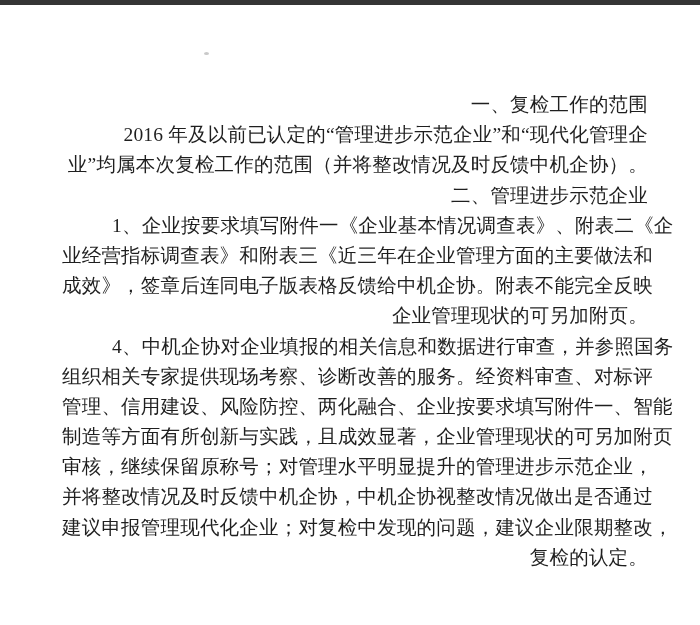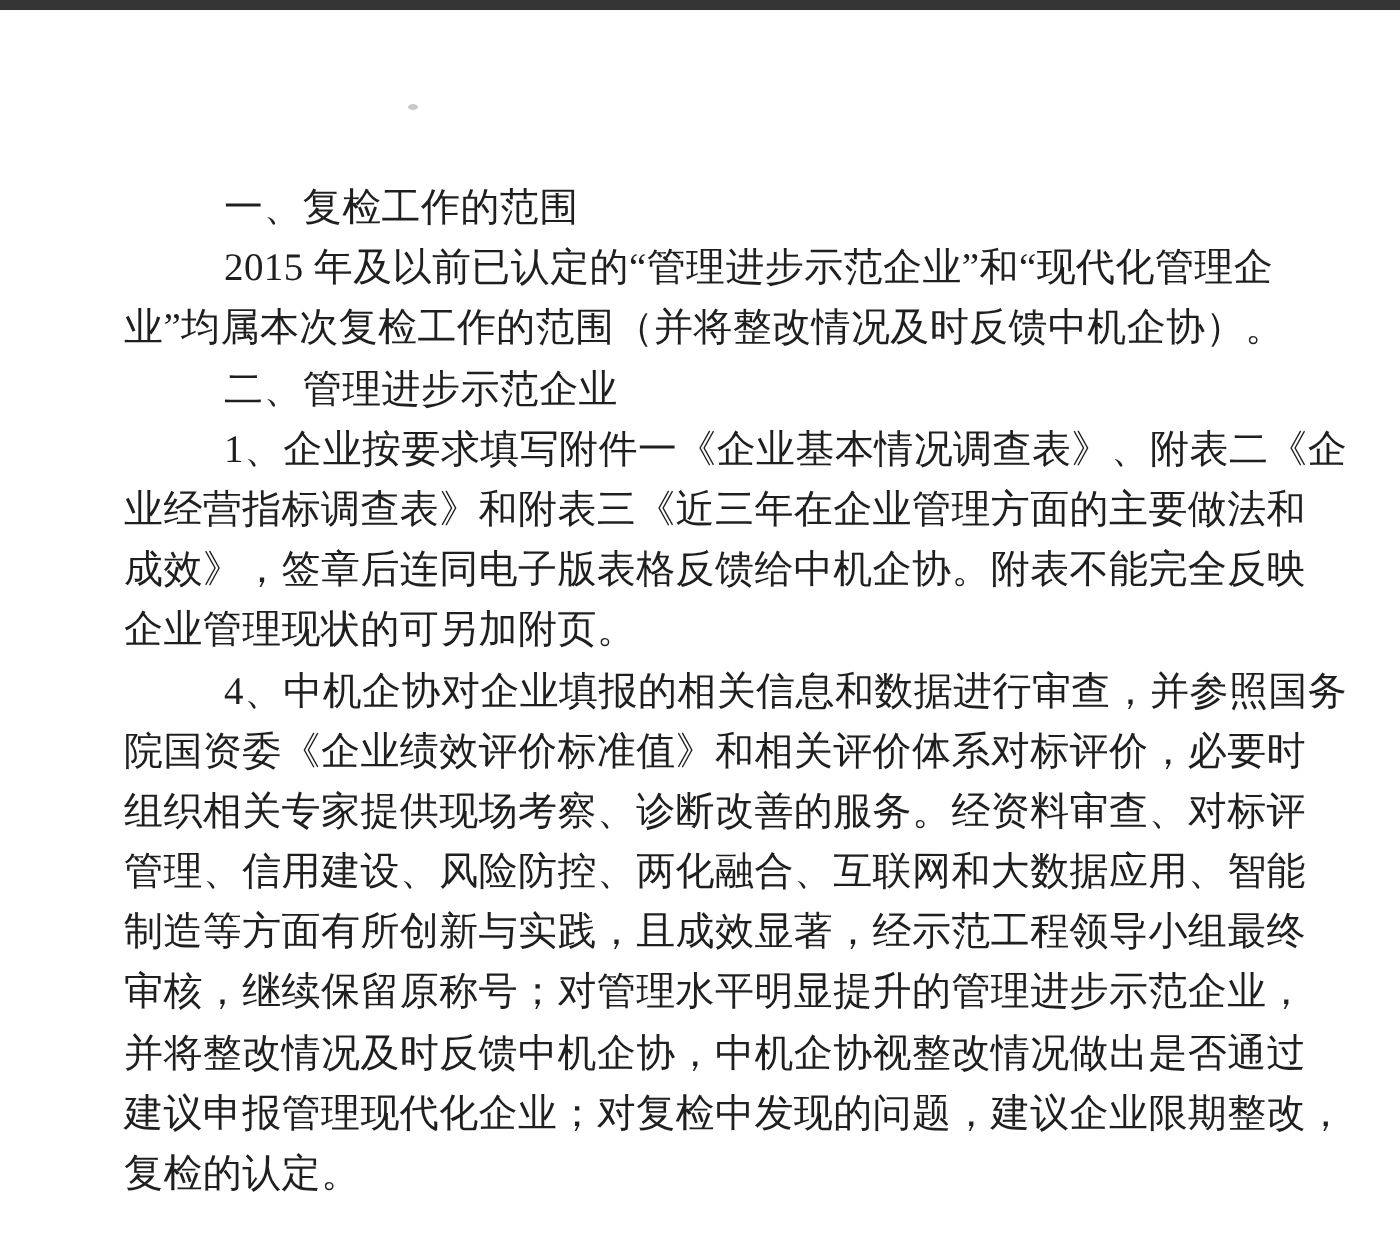--- a/index.html
+++ b/index.html
@@ -38,42 +38,42 @@
     width: 586px;
     color: var(--text-color, #1f1f1f);
     font-size: 19.5px;
     line-height: 30.2px;
     letter-spacing: 0.2px;
     white-space: nowrap;
     text-rendering: optimizeLegibility;
   }
   .doc-line {
     height: 30.2px;
+    text-align: right;
   }
   .doc-line.indent {
     padding-left: 50px;
   }
 </style>
 </head>
 <body style="--scan-bar-color: #353535; --text-color: #1f1f1f; background: rgb(255, 255, 255);">
 
 <div class="scan-bar"></div>
 <div class="scan-speck"></div>
 
 <div class="doc-body">
   <div class="doc-line indent">一、复检工作的范围</div>
-  <div class="doc-line indent">2015 年及以前已认定的“管理进步示范企业”和“现代化管理企</div>
+  <div class="doc-line indent">2016 年及以前已认定的“管理进步示范企业”和“现代化管理企</div>
   <div class="doc-line">业”均属本次复检工作的范围（并将整改情况及时反馈中机企协）。</div>
   <div class="doc-line indent">二、管理进步示范企业</div>
   <div class="doc-line indent">1、企业按要求填写附件一《企业基本情况调查表》、附表二《企</div>
   <div class="doc-line">业经营指标调查表》和附表三《近三年在企业管理方面的主要做法和</div>
   <div class="doc-line">成效》，签章后连同电子版表格反馈给中机企协。附表不能完全反映</div>
   <div class="doc-line">企业管理现状的可另加附页。</div>
   <div class="doc-line indent">4、中机企协对企业填报的相关信息和数据进行审查，并参照国务</div>
-  <div class="doc-line">院国资委《企业绩效评价标准值》和相关评价体系对标评价，必要时</div>
   <div class="doc-line">组织相关专家提供现场考察、诊断改善的服务。经资料审查、对标评</div>
-  <div class="doc-line">管理、信用建设、风险防控、两化融合、互联网和大数据应用、智能</div>
-  <div class="doc-line">制造等方面有所创新与实践，且成效显著，经示范工程领导小组最终</div>
+  <div class="doc-line">管理、信用建设、风险防控、两化融合、企业按要求填写附件一、智能</div>
+  <div class="doc-line">制造等方面有所创新与实践，且成效显著，企业管理现状的可另加附页</div>
   <div class="doc-line">审核，继续保留原称号；对管理水平明显提升的管理进步示范企业，</div>
   <div class="doc-line">并将整改情况及时反馈中机企协，中机企协视整改情况做出是否通过</div>
   <div class="doc-line">建议申报管理现代化企业；对复检中发现的问题，建议企业限期整改，</div>
   <div class="doc-line">复检的认定。</div>
 </div>
 
 </body></html>

